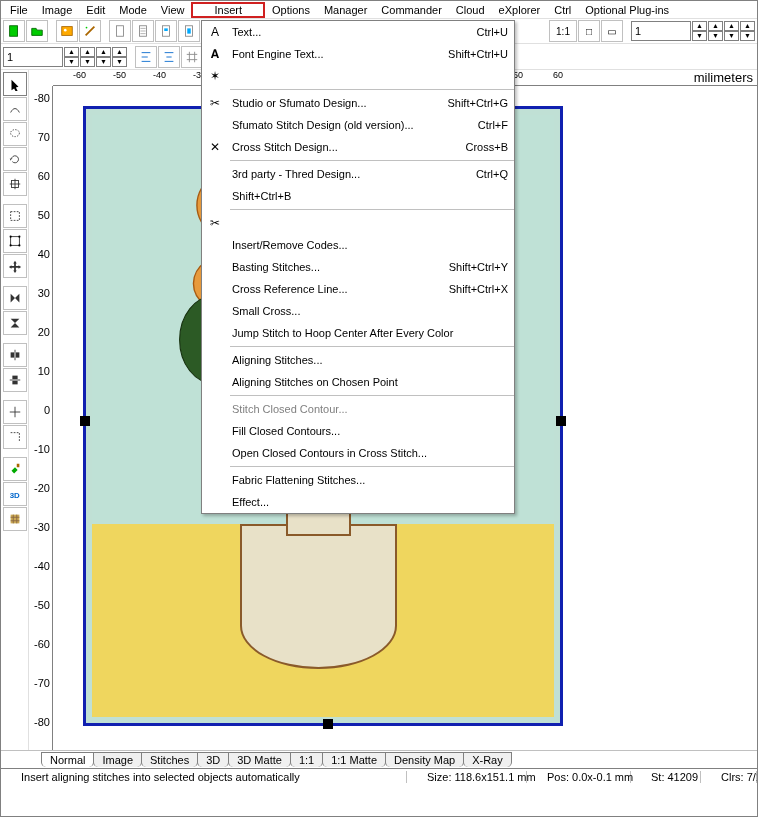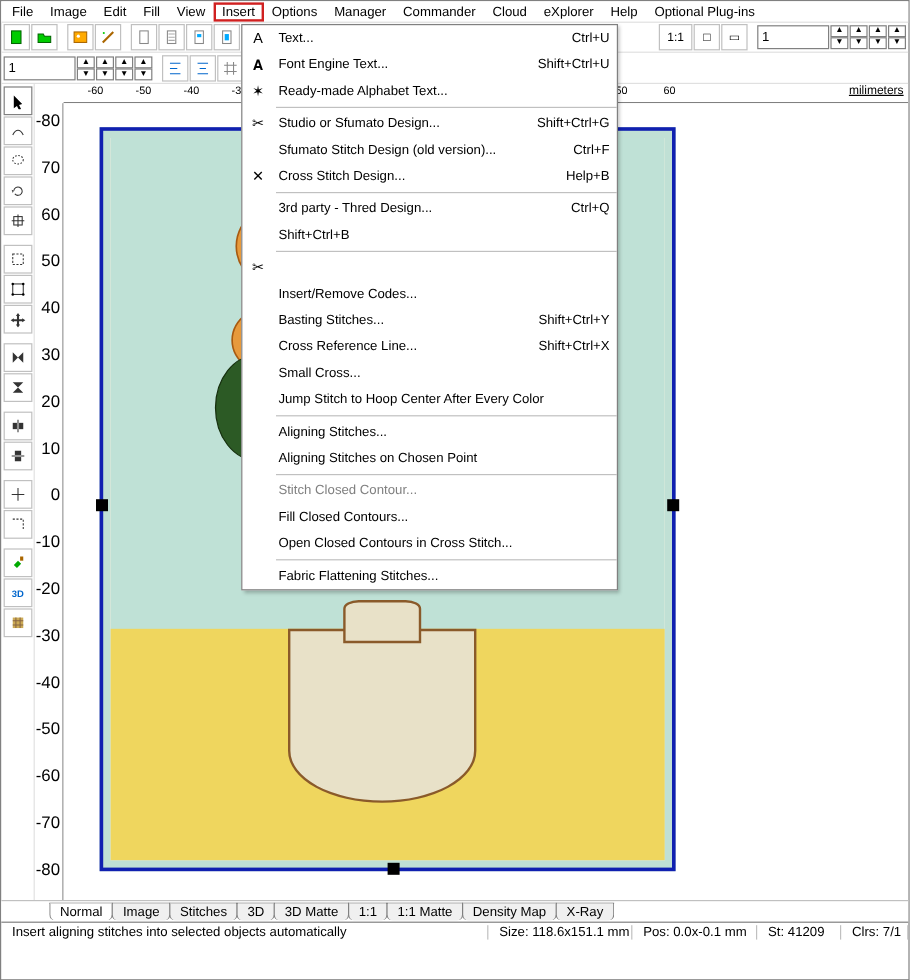--- a/index.html
+++ b/index.html
@@ -42,21 +42,21 @@
     background: #fff;
     border-bottom: 1px solid #e0e0e0;
   }
   .menubar .menuitem {
     padding: 1px 7px;
     cursor: default;
     white-space: nowrap;
   }
   .menubar .menuitem.open {
     border: 2px solid #d02020;
-    padding: 0 5px;
+    padding: 0 21px;
     background: #fff;
   }
 
   
   .toolbar {
     display: flex;
     align-items: center;
     height: 25px;
     padding: 0 2px;
     gap: 1px;
@@ -144,38 +144,37 @@
   }
   .hruler .tick {
     position: absolute;
     top: 0;
     font-size: 9px;
   }
   .rulerlabel {
     position: absolute;
     right: 4px;
     top: 0;
-    font-size: 10px;
-    text-decoration: underline;
+    font-size: 13px;
   }
 
   .canvasrow {
     flex: 1;
     display: flex;
   }
   .vruler {
     width: 24px;
     background: #fff;
     border-right: 1px solid #808080;
     position: relative;
   }
   .vruler .tick {
     position: absolute;
     right: 2px;
-    font-size: 14px;
+    font-size: 11px;
   }
 
   .canvas {
     flex: 1;
     position: relative;
     background: #fff;
     overflow: hidden;
   }
   .hoop {
     position: absolute;
@@ -311,78 +310,77 @@
 
   
   .statusbar {
     display: flex;
     align-items: center;
     height: 17px;
     border-top: 1px solid #808080;
     font-size: 11px;
   }
   .statusbar .cell {
-    padding: 0 9px;
+    padding: 0 20px;
     border-right: 1px solid #c0c0c0;
     white-space: nowrap;
   }
   .statusbar .cell.msg { flex: 1; border-right: 1px solid #c0c0c0; }
 
   
   .ico { width: 14px; height: 14px; }
 
 </style>
 </head>
 <body>
 
 <div class="menubar">
 <div class="menuitem">File</div>
     <div class="menuitem">Image</div>
     <div class="menuitem">Edit</div>
-    <div class="menuitem">Fill</div>
+    <div class="menuitem">Mode</div>
     <div class="menuitem">View</div>
     <div class="menuitem open">Insert</div>
     <div class="menuitem">Options</div>
     <div class="menuitem">Manager</div>
     <div class="menuitem">Commander</div>
     <div class="menuitem">Cloud</div>
     <div class="menuitem">eXplorer</div>
-    <div class="menuitem">Help</div>
+    <div class="menuitem">Ctrl</div>
     <div class="menuitem">Optional Plug-ins</div>
   </div>
 
 <div class="dropdown">
 <div class="dd-item">
       <span class="dd-icon">A</span>
       <span class="label">Text...</span>
       <span class="shortcut">Ctrl+U</span>
     </div>
     <div class="dd-item">
       <span class="dd-icon">𝐀</span>
       <span class="label">Font Engine Text...</span>
       <span class="shortcut">Shift+Ctrl+U</span>
     </div>
     <div class="dd-item">
       <span class="dd-icon">✶</span>
-      <span class="label">Ready-made Alphabet Text...</span>
     </div>
     <div class="dd-sep"></div>
     <div class="dd-item">
       <span class="dd-icon">✂</span>
       <span class="label">Studio or Sfumato Design...</span>
       <span class="shortcut">Shift+Ctrl+G</span>
     </div>
     <div class="dd-item">
       <span class="label">Sfumato Stitch Design (old version)...</span>
       <span class="shortcut">Ctrl+F</span>
     </div>
     <div class="dd-item">
       <span class="dd-icon">✕</span>
       <span class="label">Cross Stitch Design...</span>
-      <span class="shortcut">Help+B</span>
+      <span class="shortcut">Cross+B</span>
     </div>
     <div class="dd-sep"></div>
     <div class="dd-item">
       <span class="label">3rd party - Thred Design...</span>
       <span class="shortcut">Ctrl+Q</span>
     </div>
     <div class="dd-item">
       <span class="shortcut">Shift+Ctrl+B</span>
     </div>
     <div class="dd-sep"></div>
@@ -419,20 +417,23 @@
     </div>
     <div class="dd-item">
       <span class="label">Fill Closed Contours...</span>
     </div>
     <div class="dd-item">
       <span class="label">Open Closed Contours in Cross Stitch...</span>
     </div>
     <div class="dd-sep"></div>
     <div class="dd-item">
       <span class="label">Fabric Flattening Stitches...</span>
+    </div>
+    <div class="dd-item">
+      <span class="label">Effect...</span>
     </div>
   </div>
 
 <div class="toolbar">
   <div class="tbtn">
       <svg class="ico" viewBox="0 0 16 16">
         <rect x="3" y="2" width="9" height="12" fill="#0c0" stroke="#060"></rect>
       </svg>
     </div>
   <div class="tbtn">

